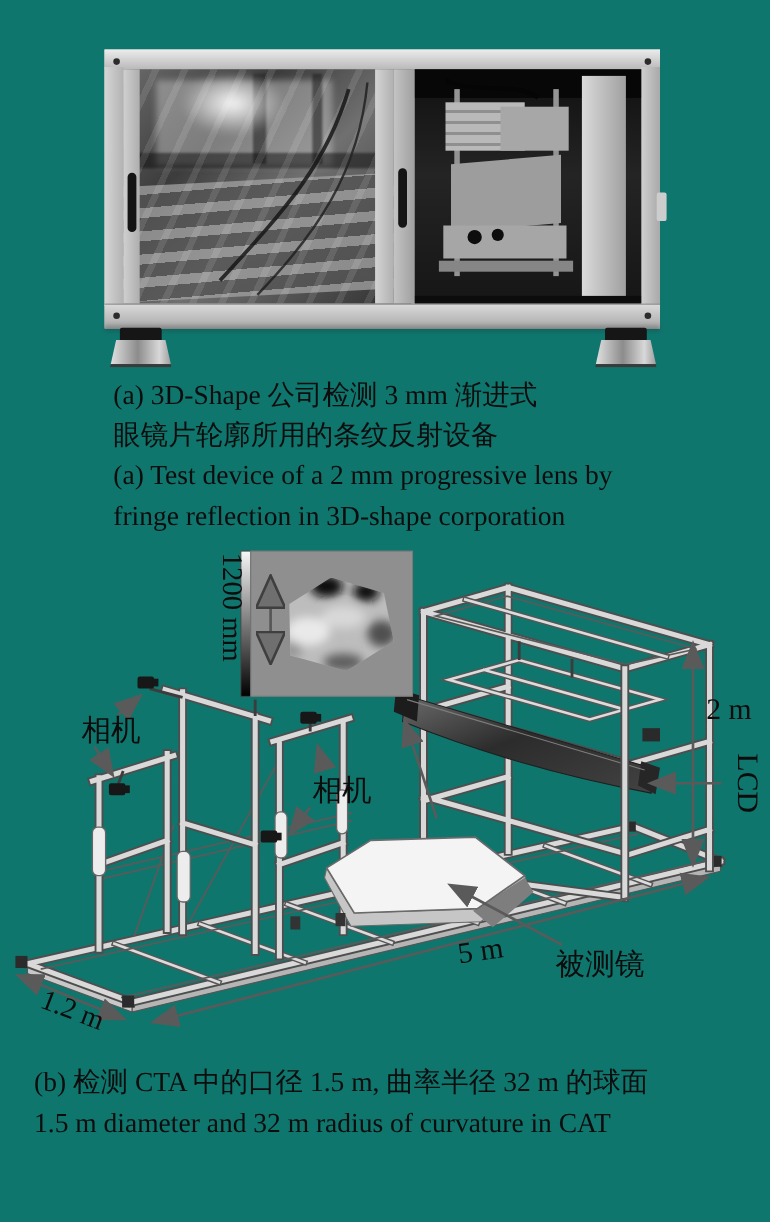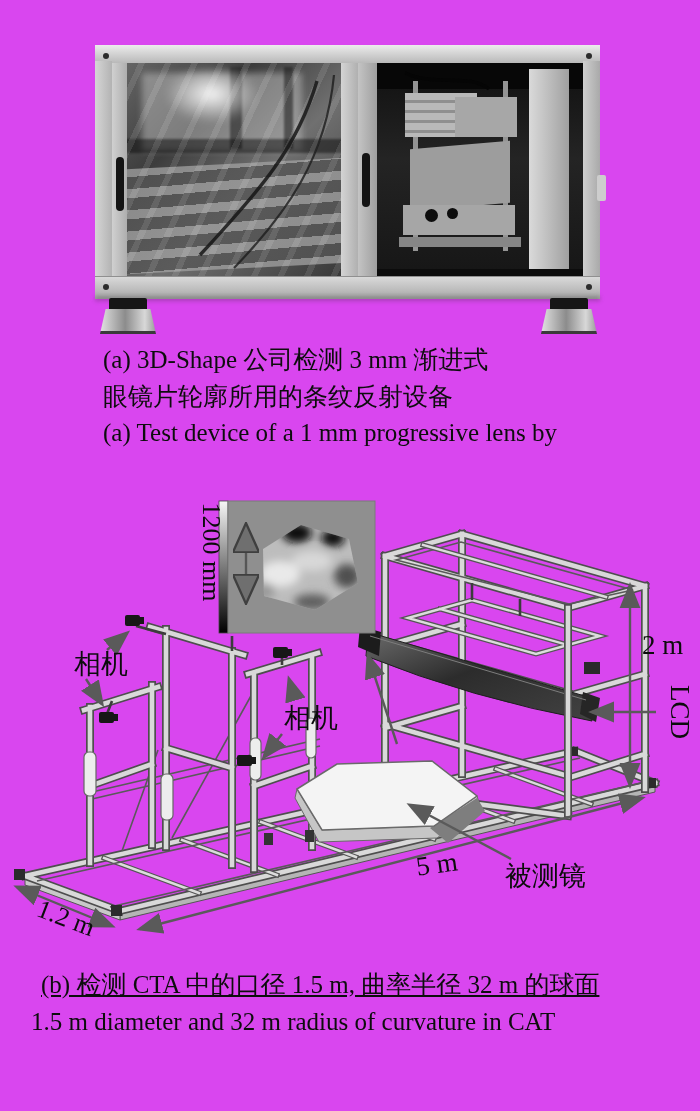--- a/index.html
+++ b/index.html
@@ -1,16 +1,16 @@
 <!DOCTYPE html>
 <html><head>
 <meta charset="utf-8">
 <style>
   html,body{margin:0;padding:0;background:#ffffff;}
-  .page{position:relative;width:700px;height:1111px;background:#d946ef;overflow:hidden;
+  .page{position:relative;width:700px;height:1111px;background:#0f766e;overflow:hidden;
         font-family:"Liberation Serif","DejaVu Serif",serif;color:#111;}
 
   
   .photo{position:absolute;left:95px;top:45px;width:505px;height:253px;
          background:linear-gradient(180deg,#dedede,#c2c2c2 60%,#b5b5b5);}
   .p-top{position:absolute;left:0;top:0;width:505px;height:18px;
          background:linear-gradient(180deg,#ececec,#b9b9b9);border-bottom:1px solid #8f8f8f;}
   .p-bottom{position:absolute;left:0;top:231px;width:505px;height:22px;
          background:linear-gradient(180deg,#d9d9d9,#a8a8a8);border-top:1px solid #909090;}
   .p-left{position:absolute;left:0;top:16px;width:17px;height:217px;
@@ -45,21 +45,21 @@
   .foot{position:absolute;width:56px;height:36px;}
   .f-pad{position:absolute;left:9px;top:0;width:38px;height:13px;background:#161616;border-radius:2px;}
   .f-cone{position:absolute;left:0;top:11px;width:56px;height:22px;
           clip-path:polygon(10% 0,90% 0,100% 100%,0 100%);
           background:linear-gradient(90deg,#e3e3e3,#8c8c8c 45%,#d8d8d8 80%,#9a9a9a);
           border-bottom:3px solid #3a3a3a;}
   .mshadow{position:absolute;left:95px;top:296px;width:505px;height:5px;background:rgba(40,40,40,.28);filter:blur(2px);}
 
   
   .cap{position:absolute;font-size:25px;line-height:36.5px;white-space:nowrap;color:#0d0d0d;}
-  .cap .zh-indent{margin-left:10px;text-decoration:underline;}
+  .cap .zh-indent{}
 
   
   .diagram{position:absolute;left:0;top:486px;}
   .bm{stroke:#4e4e4e;stroke-width:8;fill:none;stroke-linecap:square;}
   .bc{stroke:#d9d9d9;stroke-width:4.6;fill:none;stroke-linecap:square;}
   .bm2{stroke:#565656;stroke-width:5;fill:none;stroke-linecap:square;}
   .bc2{stroke:#dcdcdc;stroke-width:2.4;fill:none;stroke-linecap:square;}
   .ln{stroke:#5a5a5a;stroke-width:1.6;fill:none;}
   .rod{stroke:#3c3c3c;stroke-width:2.6;fill:none;}
   .arr{stroke:#5a5a5a;stroke-width:2.4;fill:none;}
@@ -127,21 +127,22 @@
     <div class="f-cone"></div>
   </div>
   <div class="foot" style="left:541px;top:298px;">
     <div class="f-pad"></div>
     <div class="f-cone"></div>
   </div>
 
   <div class="cap" style="left:103px;top:342px;">
     <div>(a) 3D-Shape 公司检测 3 mm 渐进式</div>
     <div>眼镜片轮廓所用的条纹反射设备</div>
-    <div>(a) Test device of a 1 mm progressive lens by</div>
+    <div>(a) Test device of a 2 mm progressive lens by</div>
+    <div>fringe reflection in 3D-shape corporation</div>
   </div>
 
   <svg class="diagram" width="700" height="470" viewBox="0 0 700 470">
     <defs>
       <marker id="ah" viewBox="0 0 10 8" refX="8.5" refY="4" markerWidth="11" markerHeight="9" orient="auto-start-reverse">
           <path d="M0,0 L10,4 L0,8 Z" fill="#5a5a5a"></path>
         </marker>
       <marker id="ah2" viewBox="0 0 10 9" refX="8" refY="4.5" markerWidth="13" markerHeight="11" orient="auto-start-reverse">
           <path d="M0,0 L10,4.5 L0,9 Z" fill="#6f6f6f" stroke="#3f3f3f" stroke-width="0.8"></path>
         </marker>

